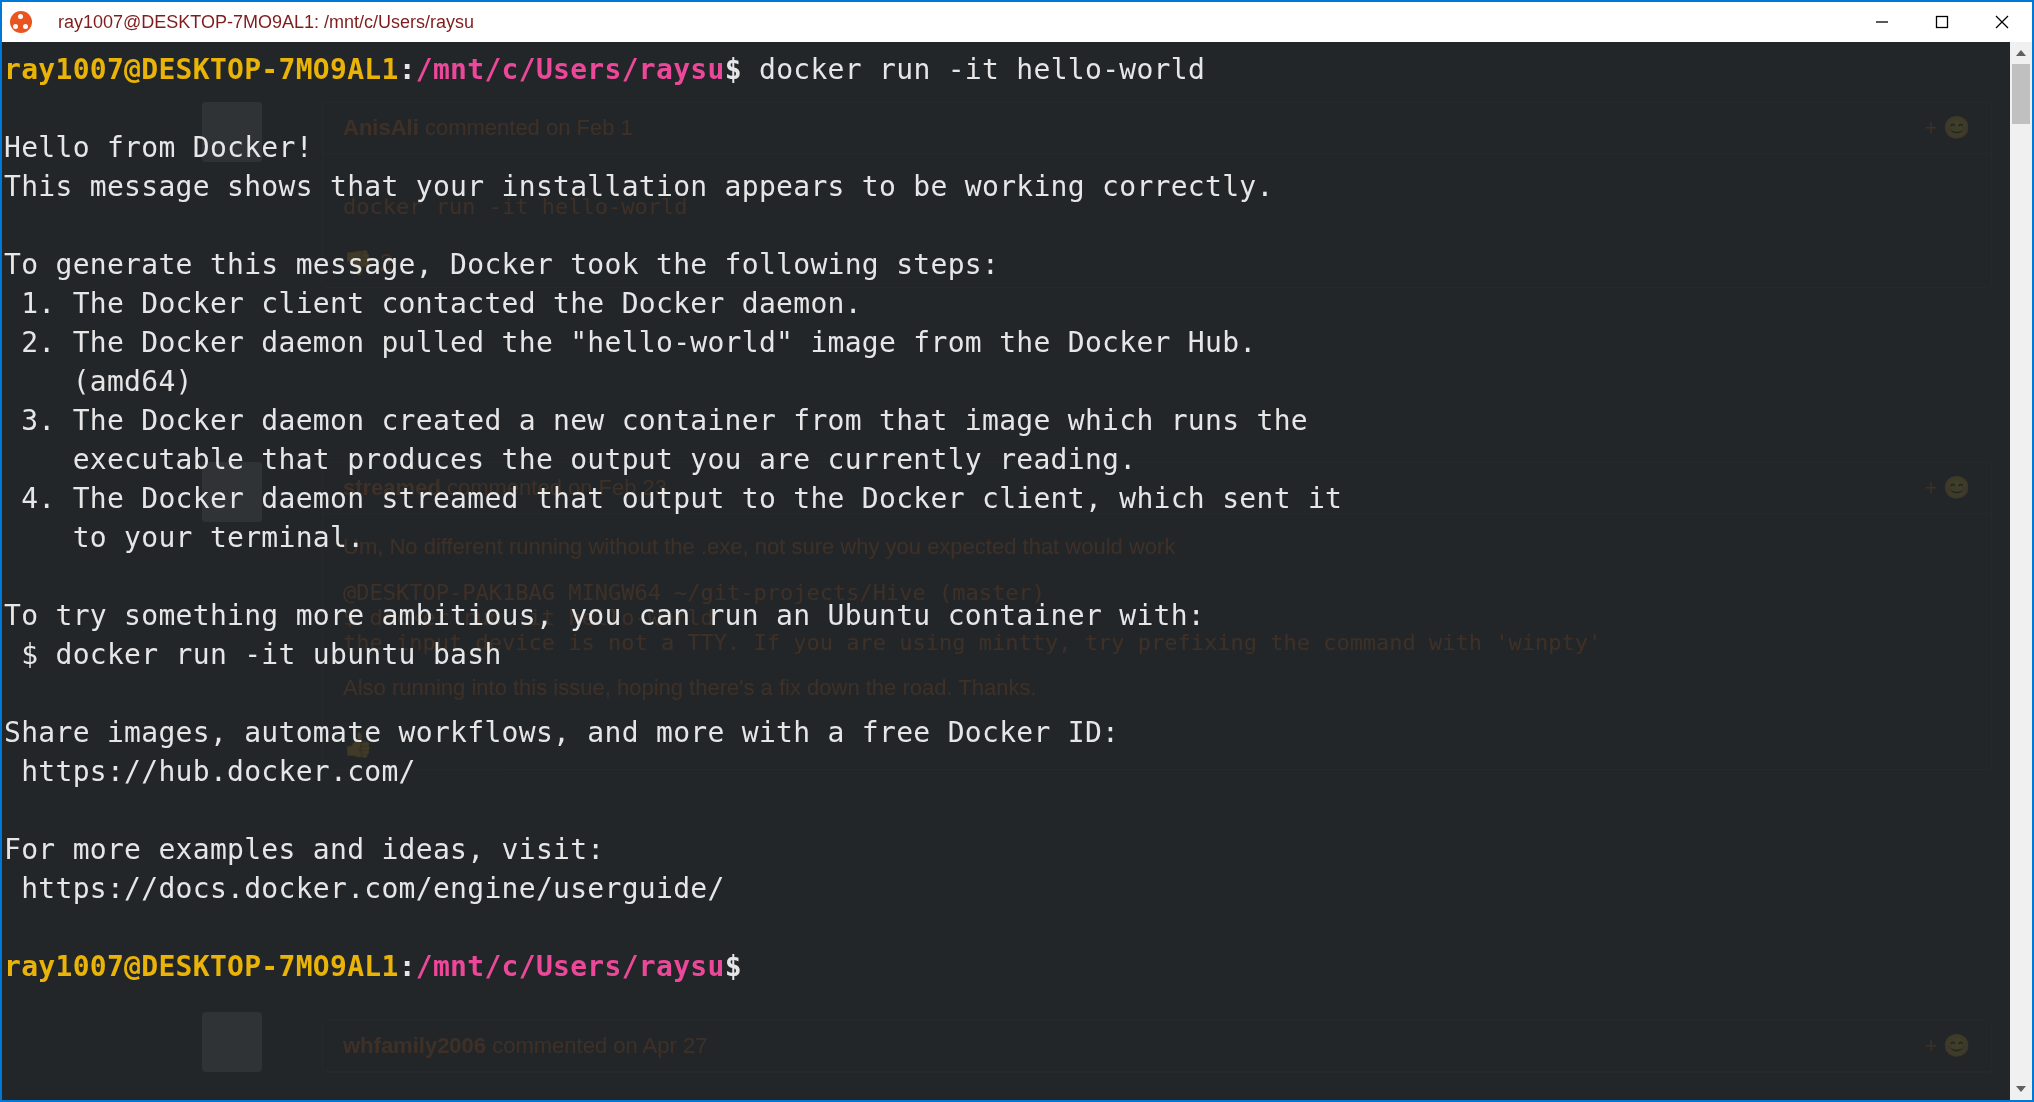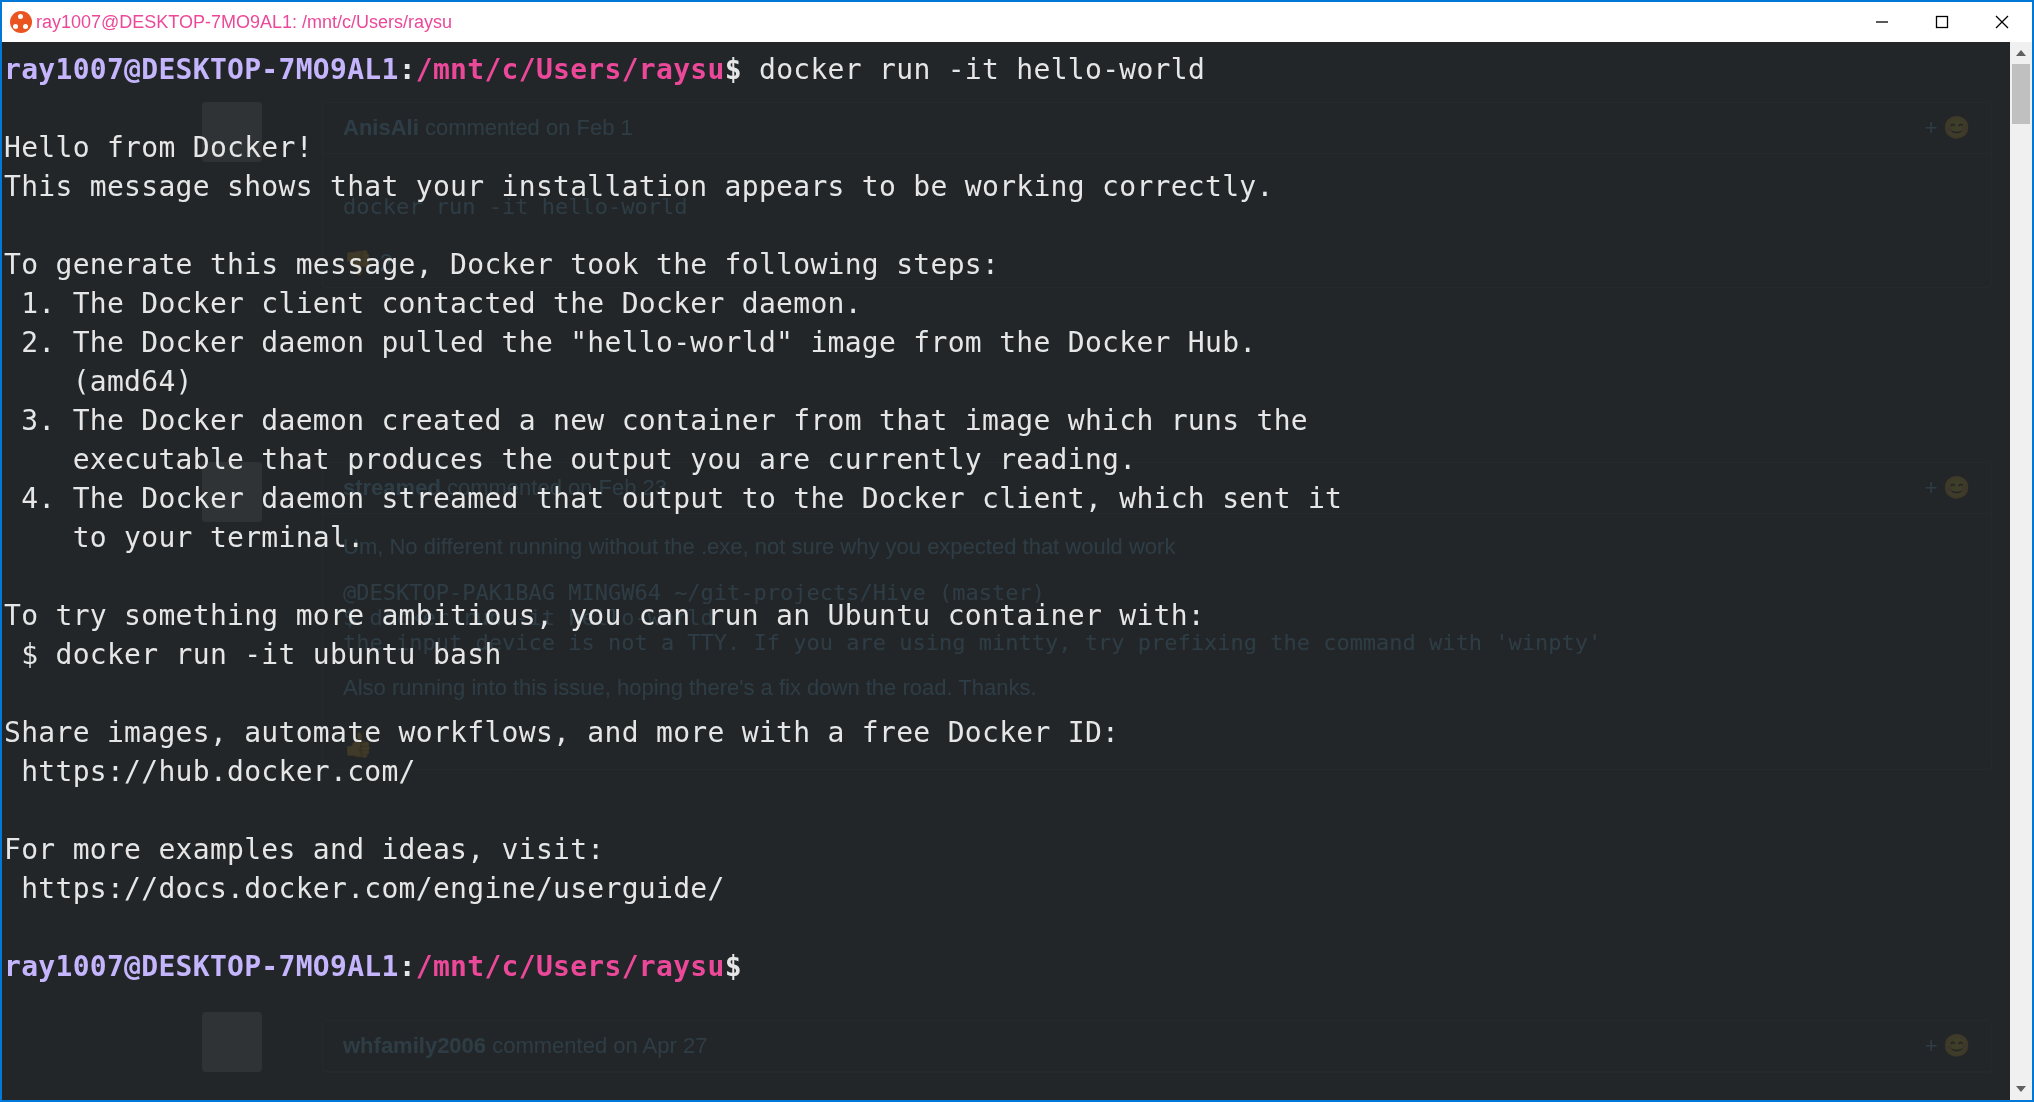--- a/index.html
+++ b/index.html
@@ -47,23 +47,23 @@
     }
     .titlebar-icon::after {
       content: "";
       position: absolute;
       width: 5px; height: 5px; border-radius: 50%;
       background: #fff;
       bottom: 4px; left: 3px;
       box-shadow: 10px 0 0 #fff;
     }
     .titlebar-text {
-      margin-left: 4px;
+      margin-left: 26px;
       font-size: 18px;
-      color: #ec4899;
+      color: #7f1d1d;
       flex: 1;
     }
     .titlebar-controls {
       display: flex;
       height: 100%;
     }
     .titlebar-btn {
       width: 60px;
       height: 100%;
       display: flex;
@@ -85,21 +85,21 @@
       padding: 8px 0 0 2px;
       font-family: "Consolas", "DejaVu Sans Mono", monospace;
       font-size: 28px;
       line-height: 39px;
       color: #e6e6e6;
       white-space: pre;
       position: relative;
       z-index: 2;
       letter-spacing: 0.3px;
     }
-    .prompt-user { color: #c4b5fd; font-weight: bold; }
+    .prompt-user { color: #eab308; font-weight: bold; }
     .prompt-colon { color: #e6e6e6; font-weight: bold; }
     .prompt-path { color: #ec4899; font-weight: bold; }
     .prompt-dollar { color: #e6e6e6; font-weight: bold; }
     .prompt-cmd { color: #e6e6e6; }
 
     .scrollbar {
       width: 22px;
       background: #f0f0f0;
       position: relative;
       flex-shrink: 0;
@@ -123,21 +123,21 @@
     }
 
     
     .ghost {
       position: absolute;
       top: 0; left: 0; right: 0; bottom: 0;
       z-index: 1;
       opacity: 0.13;
       pointer-events: none;
       font-family: -apple-system, BlinkMacSystemFont, "Segoe UI", sans-serif;
-      color: #7dd3fc;
+      color: #f97316;
     }
     .ghost-comment {
       position: absolute;
       border: 1px solid #444;
       border-radius: 4px;
       left: 320px;
       right: 40px;
       background: transparent;
       padding: 0;
     }

